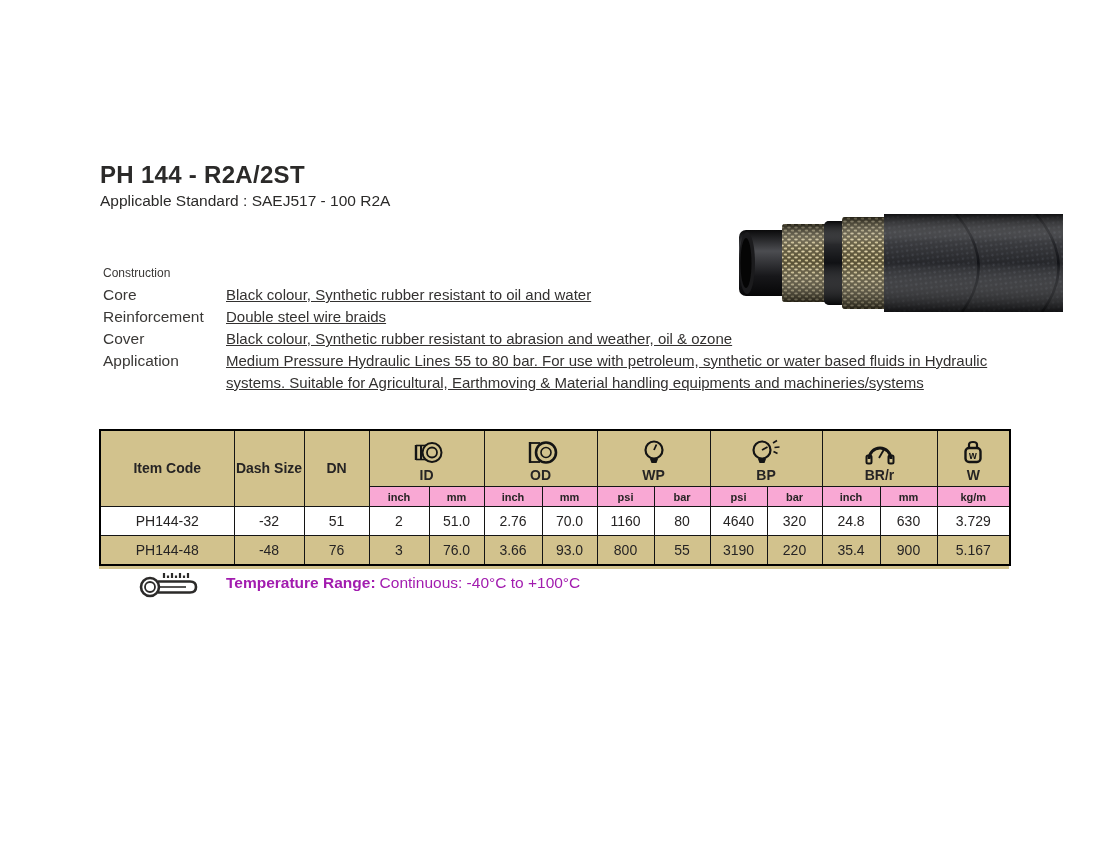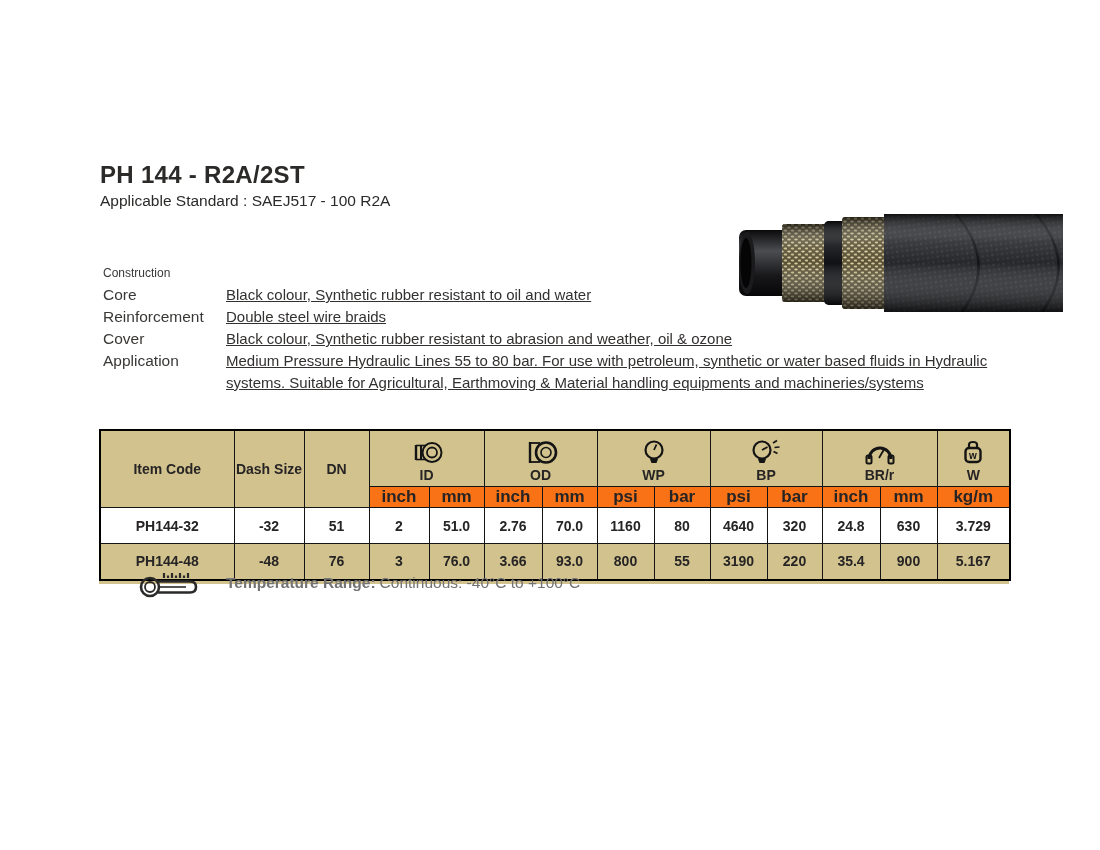--- a/index.html
+++ b/index.html
@@ -31,27 +31,27 @@
   table.spec {
     width:910px; border-collapse:collapse; table-layout:fixed;
     border:2px solid #000;
   }
   table.spec th, table.spec td {
     border:1px solid #141414; text-align:center; vertical-align:middle;
     color:#262424; overflow:hidden;
   }
   tr.head-main th { background:#d2c28d; font-size:14px; font-weight:bold; height:56px; padding:2px 0 3px 0; }
   tr.head-main th .iconbox { display:flex; flex-direction:column; align-items:center; justify-content:flex-end; gap:1px; height:50px; }
-  tr.head-sub th { background:#f97316; font-size:17px; font-weight:bold; height:20px; }
-  tr.data td { font-size:14px; font-weight:bold; height:36px; background:#ffffff; }
+  tr.head-sub th { background:#f9a8d4; font-size:11px; font-weight:bold; height:20px; }
+  tr.data td { font-size:14px; font-weight:normal; height:29px; background:#ffffff; }
   tr.data.alt td { background:#d2c28d; }
   .icon-svg { display:block; }
 
   .temp { position:absolute; left:138px; top:566px; }
-  .temp-text { position:absolute; left:88px; top:8px; width:600px; white-space:nowrap; font-size:15.5px; color:#737373; }
+  .temp-text { position:absolute; left:88px; top:8px; width:600px; white-space:nowrap; font-size:15.5px; color:#a21caf; }
   .temp-text .t-label { font-weight:bold; }
   .temp-text .t-value { margin-left:4px; }
 </style>
 </head>
 <body>
 
 <div class="page">
 
   <div class="title">PH 144 - R2A/2ST</div>
   <div class="subtitle">Applicable Standard : SAEJ517 - 100 R2A</div>

